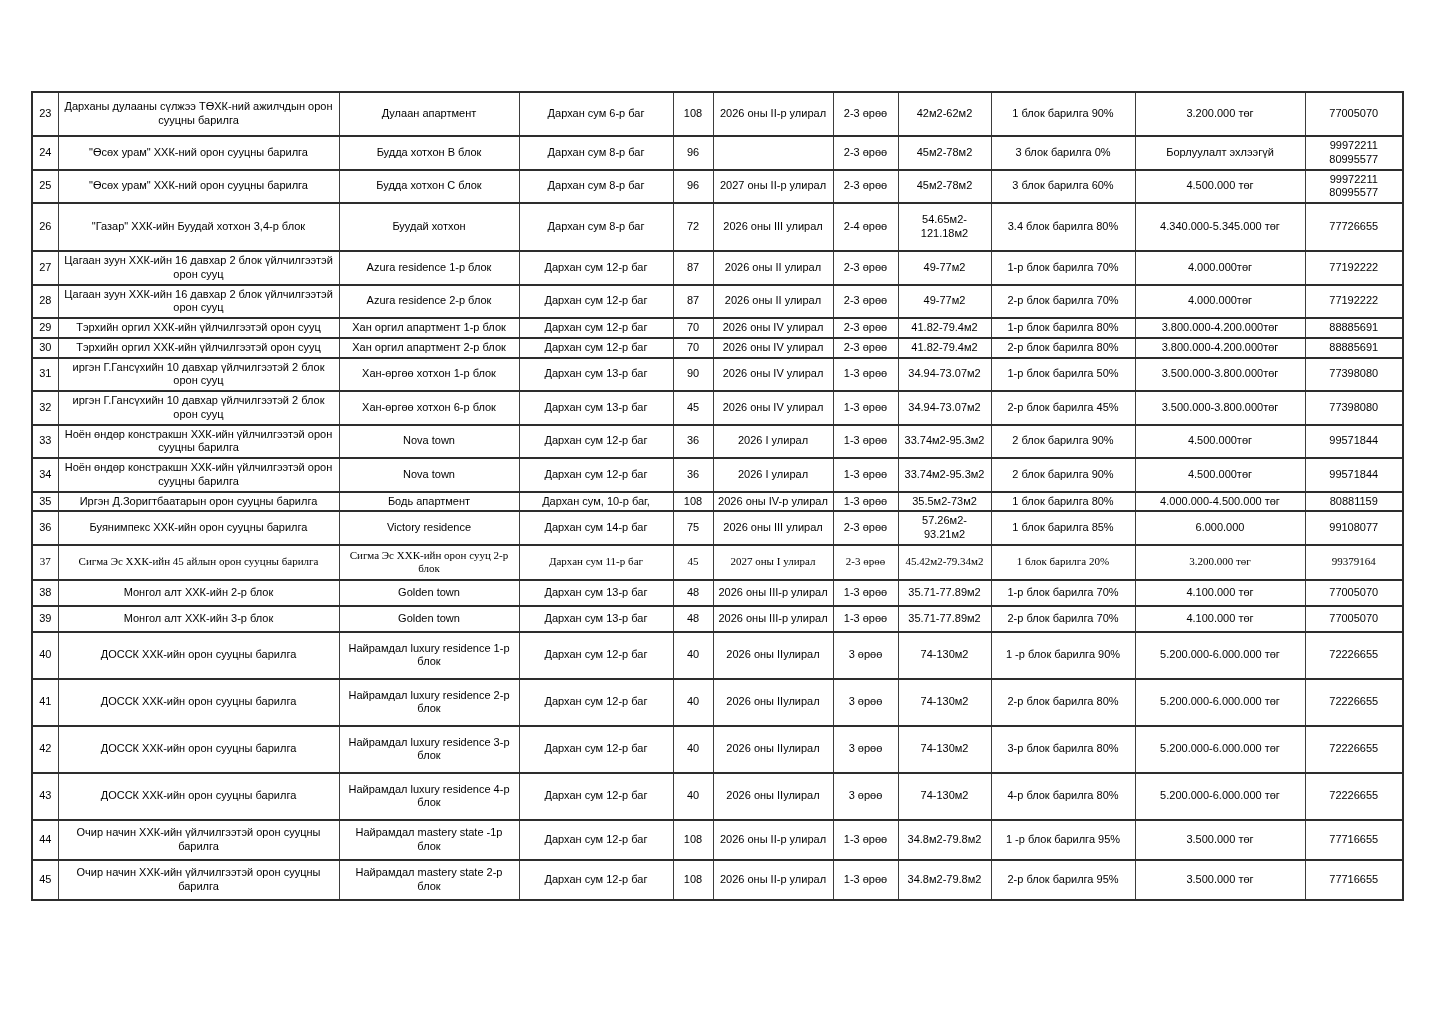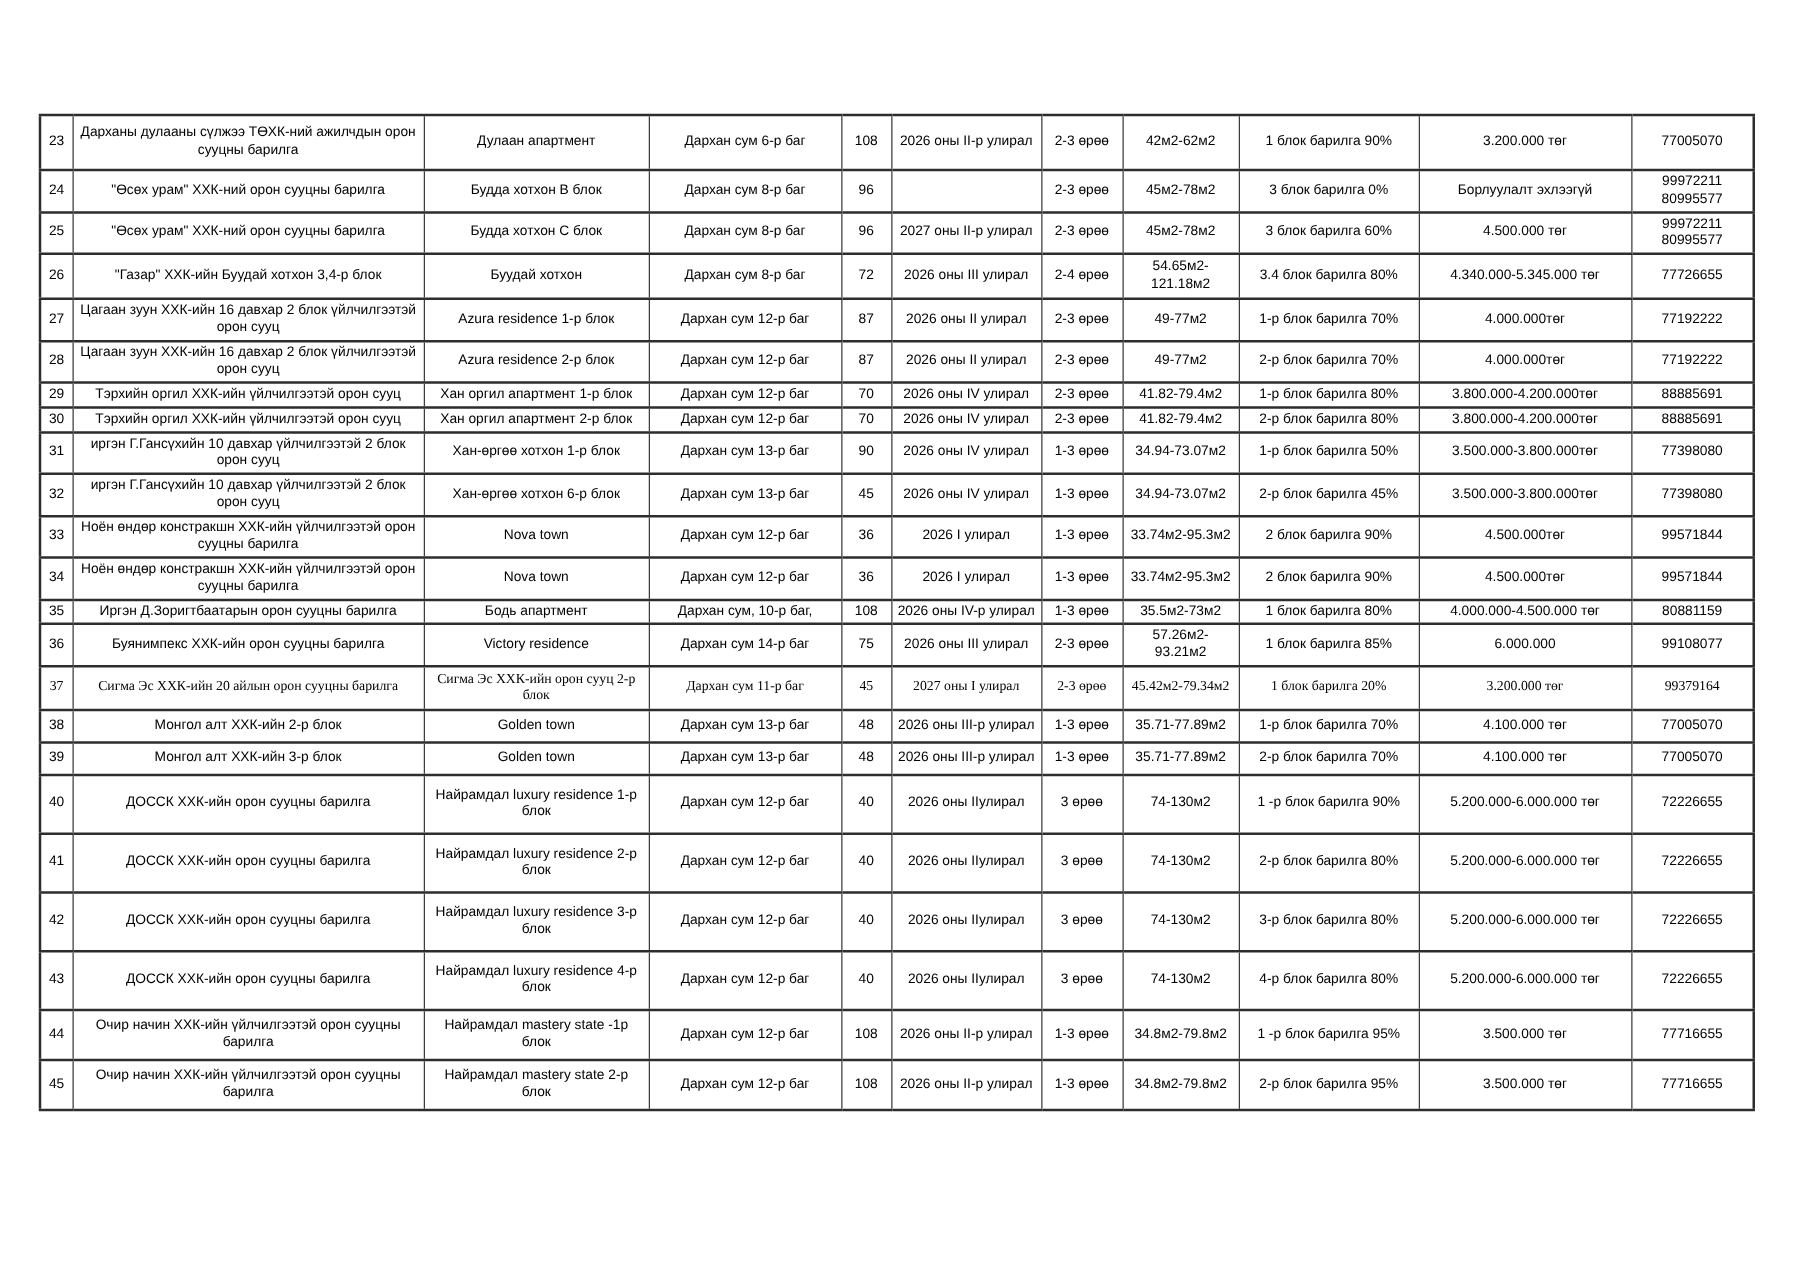--- a/index.html
+++ b/index.html
@@ -56,21 +56,21 @@
   col.c-rooms      { width: 65px; }
   col.c-size       { width: 93px; }
   col.c-block      { width: 144px; }
   col.c-price      { width: 170px; }
   col.c-phone      { width: 98px; }
   
   table.listing tr { height: 19px; }
   table.listing tr:nth-child(1) { height: 44px; border-radius: 17px; }
   table.listing tr:nth-child(2),
   table.listing tr:nth-child(3) { height: 24px; }
-  table.listing tr:nth-child(4) { height: 36px; margin-top: 41px; }
+  table.listing tr:nth-child(4) { height: 48px; margin-top: 41px; }
   table.listing tr:nth-child(15) { height: 35px; font-family: Liberation Serif, serif; }
   table.listing tr:nth-child(16),
   table.listing tr:nth-child(17) { height: 26px; }
   table.listing tr:nth-child(18),
   table.listing tr:nth-child(19),
   table.listing tr:nth-child(20),
   table.listing tr:nth-child(21) { height: 47px; }
   table.listing tr:nth-child(22),
   table.listing tr:nth-child(23) { height: 40px; }
 </style>
@@ -272,21 +272,21 @@
           <td class="col-units">75</td>
           <td class="col-completion">2026 оны III улирал</td>
           <td class="col-rooms">2-3 өрөө</td>
           <td class="col-size">57.26м2-93.21м2</td>
           <td class="col-block">1 блок барилга 85%</td>
           <td class="col-price">6.000.000</td>
           <td class="col-phone">99108077</td>
         </tr>
         <tr>
           <td class="col-num">37</td>
-          <td class="col-project">Сигма Эс ХХК-ийн 20 айлын орон сууцны барилга</td>
+          <td class="col-project">Сигма Эс ХХК-ийн 45 айлын орон сууцны барилга</td>
           <td class="col-name">Сигма Эс ХХК-ийн орон сууц 2-р блок</td>
           <td class="col-location">Дархан сум 11-р баг</td>
           <td class="col-units">45</td>
           <td class="col-completion">2027 оны I улирал</td>
           <td class="col-rooms">2-3 өрөө</td>
           <td class="col-size">45.42м2-79.34м2</td>
           <td class="col-block">1 блок барилга 20%</td>
           <td class="col-price">3.200.000 төг</td>
           <td class="col-phone">99379164</td>
         </tr>

